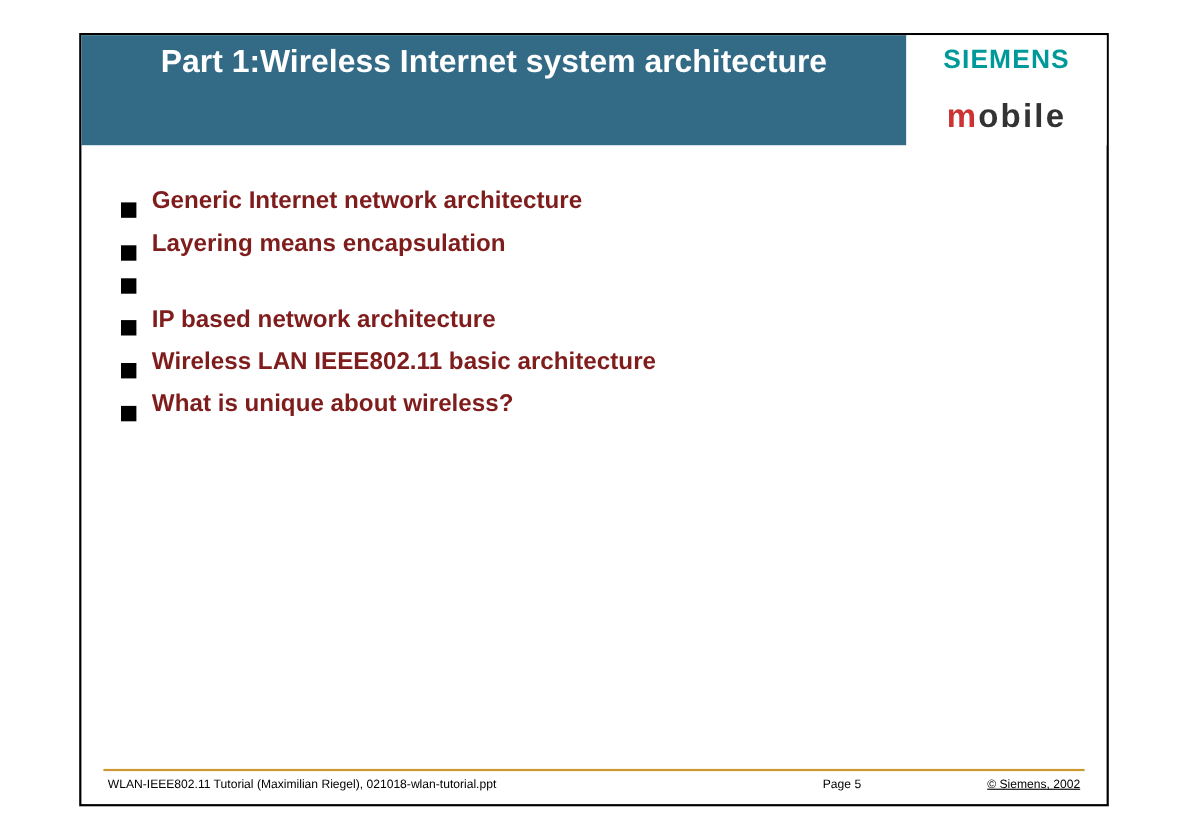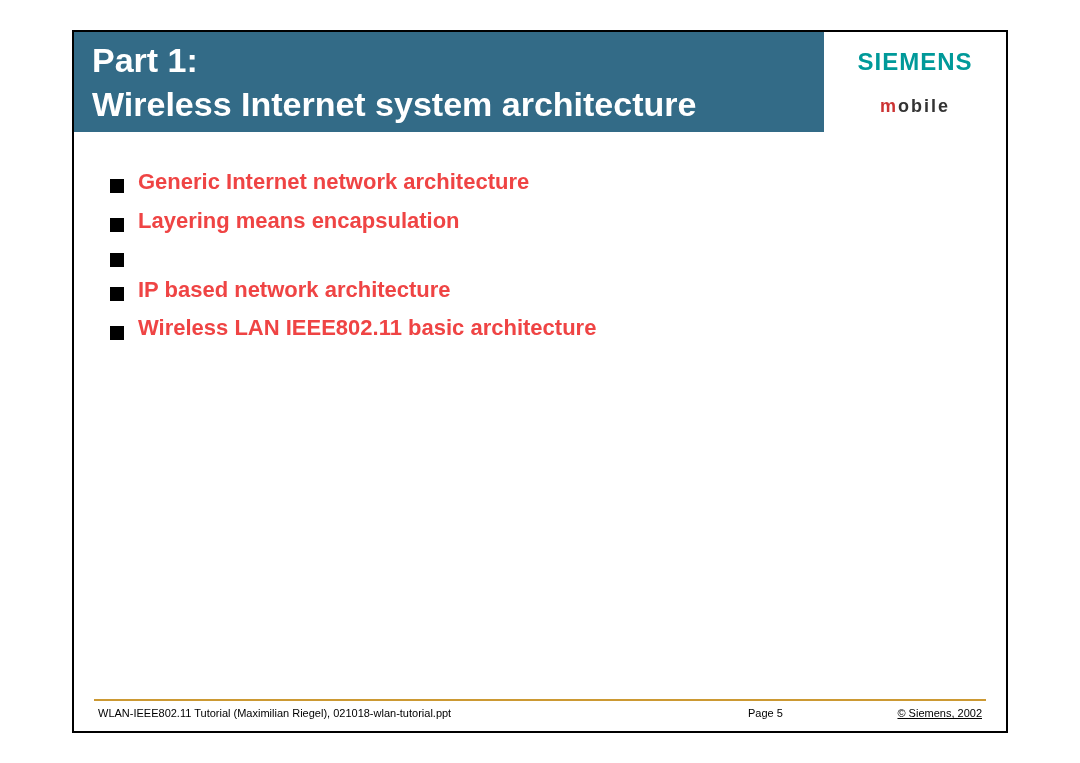--- a/index.html
+++ b/index.html
@@ -26,25 +26,25 @@
     width: 100%;
     height: 100px;
     display: flex;
   }
   .header-title {
     width: 750px;
     height: 100px;
     background: #336b87;
     color: #fff;
     padding: 6px 18px;
-    font-size: 34px;
+    font-size: 29px;
     font-weight: bold;
     line-height: 1.25;
     display: flex;
-    flex-direction: column;
+    flex-direction: row;
     justify-content: center;
   }
   .header-title .line1 { margin-bottom: 2px; }
   .header-logo {
     flex: 1;
     height: 100px;
     background: #fff;
     display: flex;
     flex-direction: column;
     align-items: center;
@@ -52,39 +52,39 @@
     gap: 20px;
   }
   .siemens {
     color: #009999;
     font-weight: bold;
     font-size: 24px;
     letter-spacing: 1px;
     font-family: Arial, sans-serif;
   }
   .mobile {
-    font-size: 18px;
+    font-size: 30px;
     font-weight: bold;
     color: #333;
     letter-spacing: 2px;
   }
   .mobile .m-red { color: #cc3333; }
   .content {
     position: absolute;
     left: 36px;
     top: 135px;
     right: 36px;
   }
   .bullet-item {
     display: flex;
-    align-items: center;
+    align-items: flex-end;
     margin-bottom: 8px;
     font-size: 22px;
     font-weight: bold;
-    color: #ef4444;
+    color: #7f1d1d;
     line-height: 1.4;
   }
   .bullet-marker {
     width: 14px;
     height: 14px;
     background: #000;
     margin-right: 14px;
     margin-top: 8px;
     flex-shrink: 0;
   }
@@ -146,20 +146,24 @@
       <div class="bullet-marker"></div>
     </div>
     <div class="bullet-item">
       <div class="bullet-marker"></div>
       <div>IP based network architecture</div>
     </div>
     <div class="bullet-item">
       <div class="bullet-marker"></div>
       <div>Wireless LAN IEEE802.11 basic architecture</div>
     </div>
+    <div class="bullet-item">
+      <div class="bullet-marker"></div>
+      <div>What is unique about wireless?</div>
+    </div>
   </div>
 
   <div class="footer">
     <div class="footer-bar"></div>
     <div class="footer-text">
       <span class="footer-left">WLAN-IEEE802.11 Tutorial (Maximilian Riegel), 021018-wlan-tutorial.ppt</span>
       <span class="footer-center">Page  5</span>
       <span class="footer-right">© Siemens, 2002</span>
     </div>
   </div>

